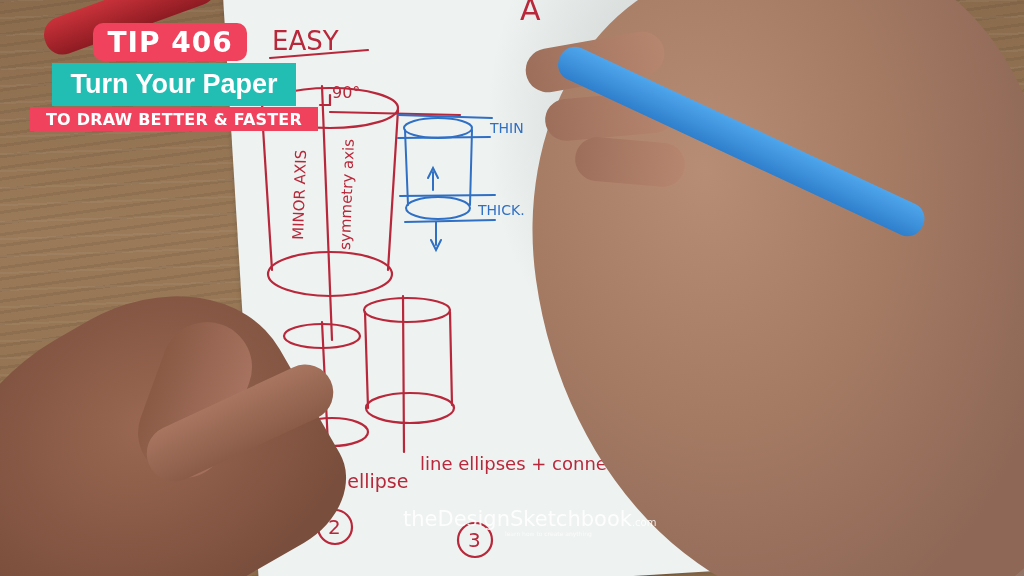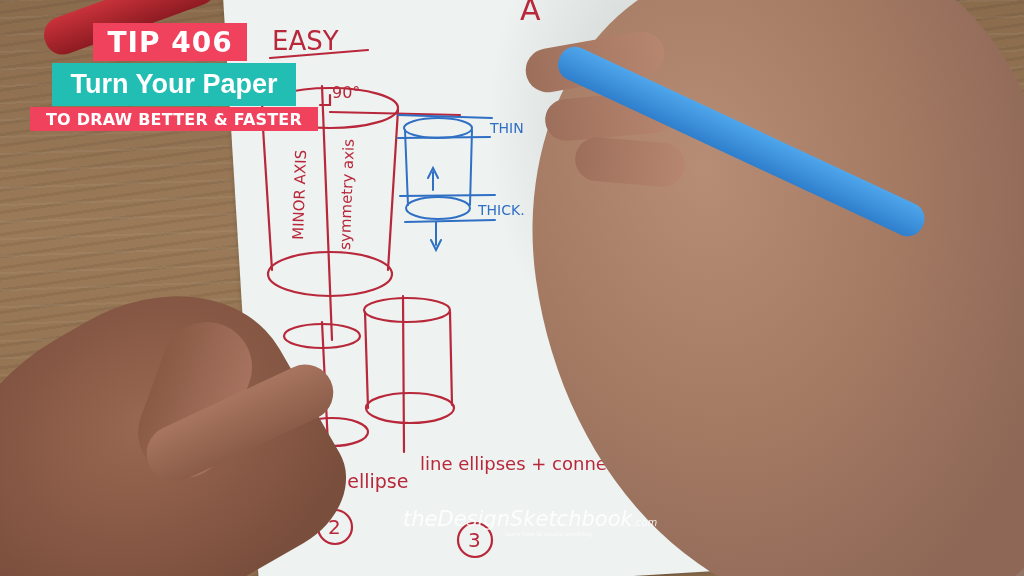--- a/index.html
+++ b/index.html
@@ -16,24 +16,24 @@
   .hand-right{position:absolute;left:540px;top:-40px;width:520px;height:660px;
     background:radial-gradient(ellipse at 35% 30%,#b88d76 0%,#a47a63 40%,#8e6756 75%);
     border-radius:45% 40% 30% 60%;transform:rotate(-8deg);}
   .arm-right{position:absolute;left:760px;top:250px;width:340px;height:380px;background:linear-gradient(135deg,#a68676,#8d7063);border-radius:40% 20% 0 50%;transform:rotate(-25deg);}
   .finger{position:absolute;background:linear-gradient(90deg,#9d6f5b,#b7866f);border-radius:30px;}
   .pen-blue{position:absolute;left:560px;top:40px;width:400px;height:34px;background:linear-gradient(180deg,#4fa6ec,#2f7fcc);border-radius:16px;transform:rotate(25deg);transform-origin:left center;}
   .hand-left{position:absolute;left:-60px;top:320px;width:380px;height:300px;background:radial-gradient(ellipse at 60% 40%,#9a6852,#7a4e3c 70%);border-radius:50% 40% 20% 30%;transform:rotate(-30deg);}
   .finger-left{position:absolute;left:140px;top:395px;width:200px;height:56px;background:linear-gradient(180deg,#a87560,#8a5c48);border-radius:30px;transform:rotate(-25deg);}
   .thumb-left{position:absolute;left:150px;top:320px;width:90px;height:160px;background:linear-gradient(90deg,#8a5a45,#a77360);border-radius:45px;transform:rotate(20deg);}
   .banner{position:absolute;color:#fff;font-weight:bold;white-space:nowrap;display:flex;align-items:center;justify-content:center;}
-  .b1{left:93px;top:23px;width:154px;height:38px;background:#f0415d;font-size:28px;letter-spacing:1px;font-family:"DejaVu Sans",sans-serif;font-weight:900;}
+  .b1{left:93px;top:23px;width:154px;height:38px;background:#f0415d;font-size:28px;letter-spacing:1px;font-family:"DejaVu Sans",sans-serif;font-weight:900;border-radius:10px;}
   .b2{left:52px;top:63px;width:244px;height:43px;background:#22bdb3;font-size:27px;font-family:"Liberation Sans",sans-serif;font-weight:bold;}
   .b3{left:30px;top:107px;width:288px;height:24px;background:#f0415d;font-size:16px;font-weight:900;letter-spacing:0.2px;}
-  .watermark{position:absolute;left:403px;top:507px;color:rgba(255,255,255,0.85);font-size:21px;font-family:"DejaVu Sans",sans-serif;font-style:italic;}
+  .watermark{position:absolute;left:403px;top:507px;color:rgba(255,255,255,0.85);font-size:21px;font-family:"DejaVu Sans",sans-serif;}
   .watermark .com{font-size:10px;}
   .tagline{position:absolute;left:505px;top:530px;color:rgba(255,255,255,0.8);font-size:6px;}
 </style>
 </head>
 <body>
 
 <div class="scene">
   <div class="marker-red"></div>
   <div class="paper"></div>
   <div class="paper-shadow"></div>

